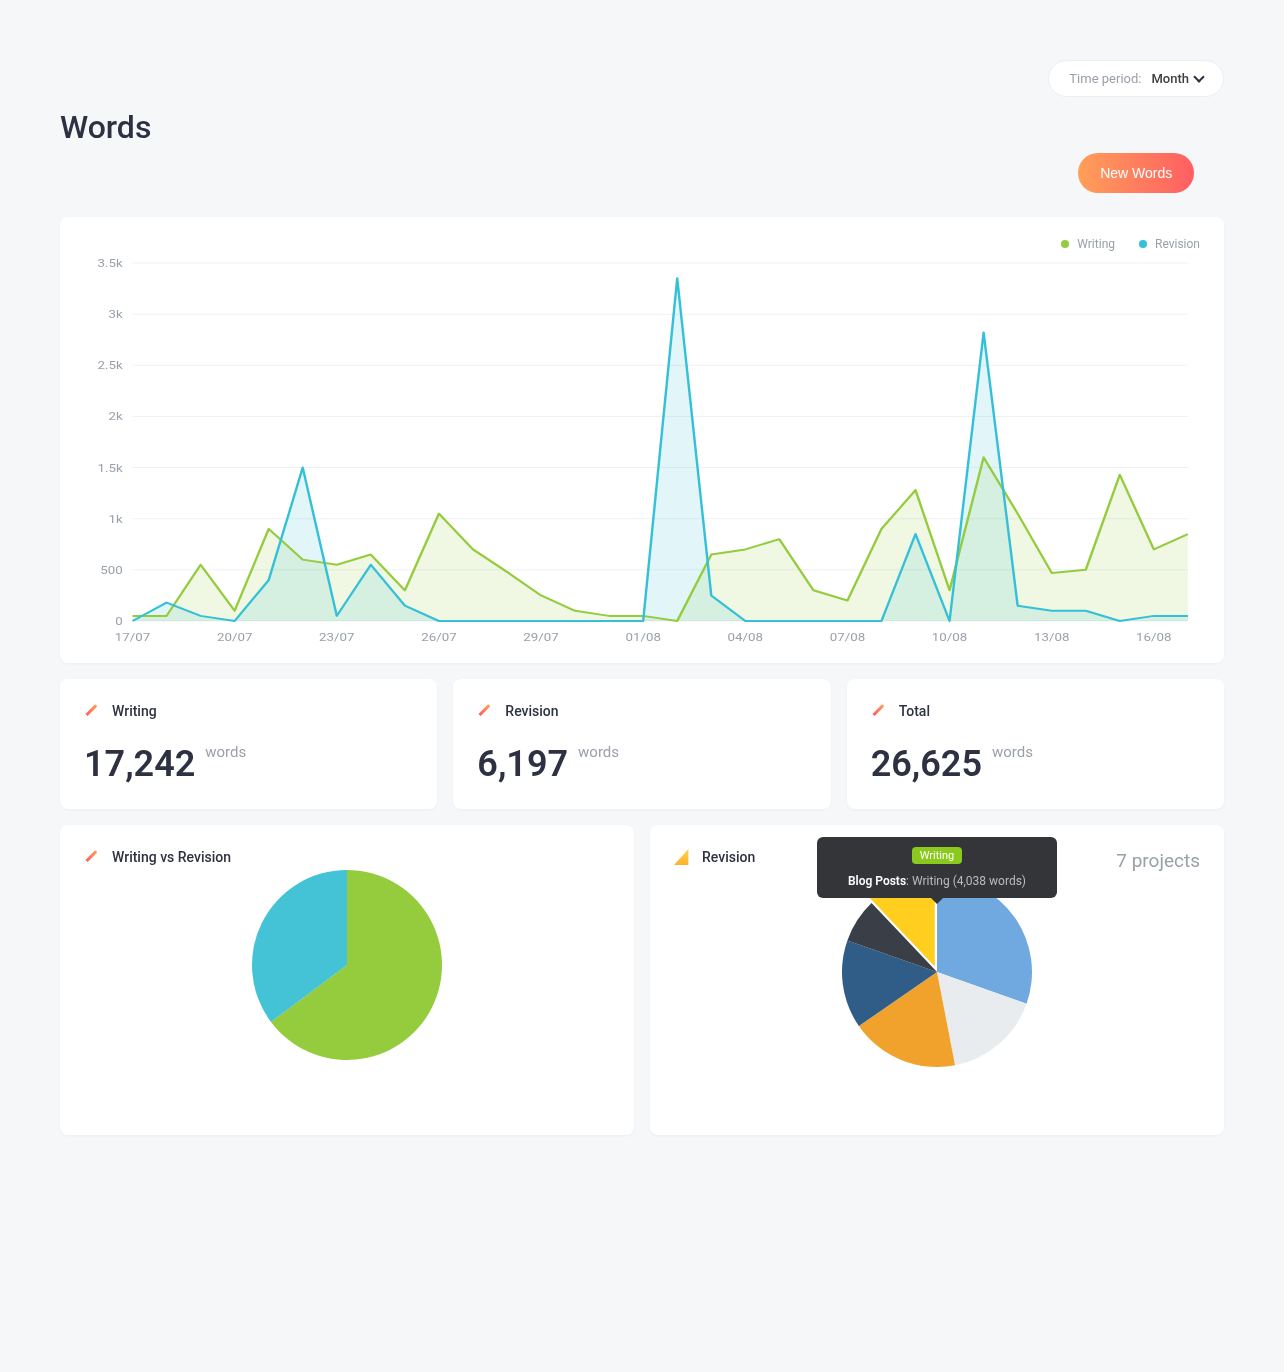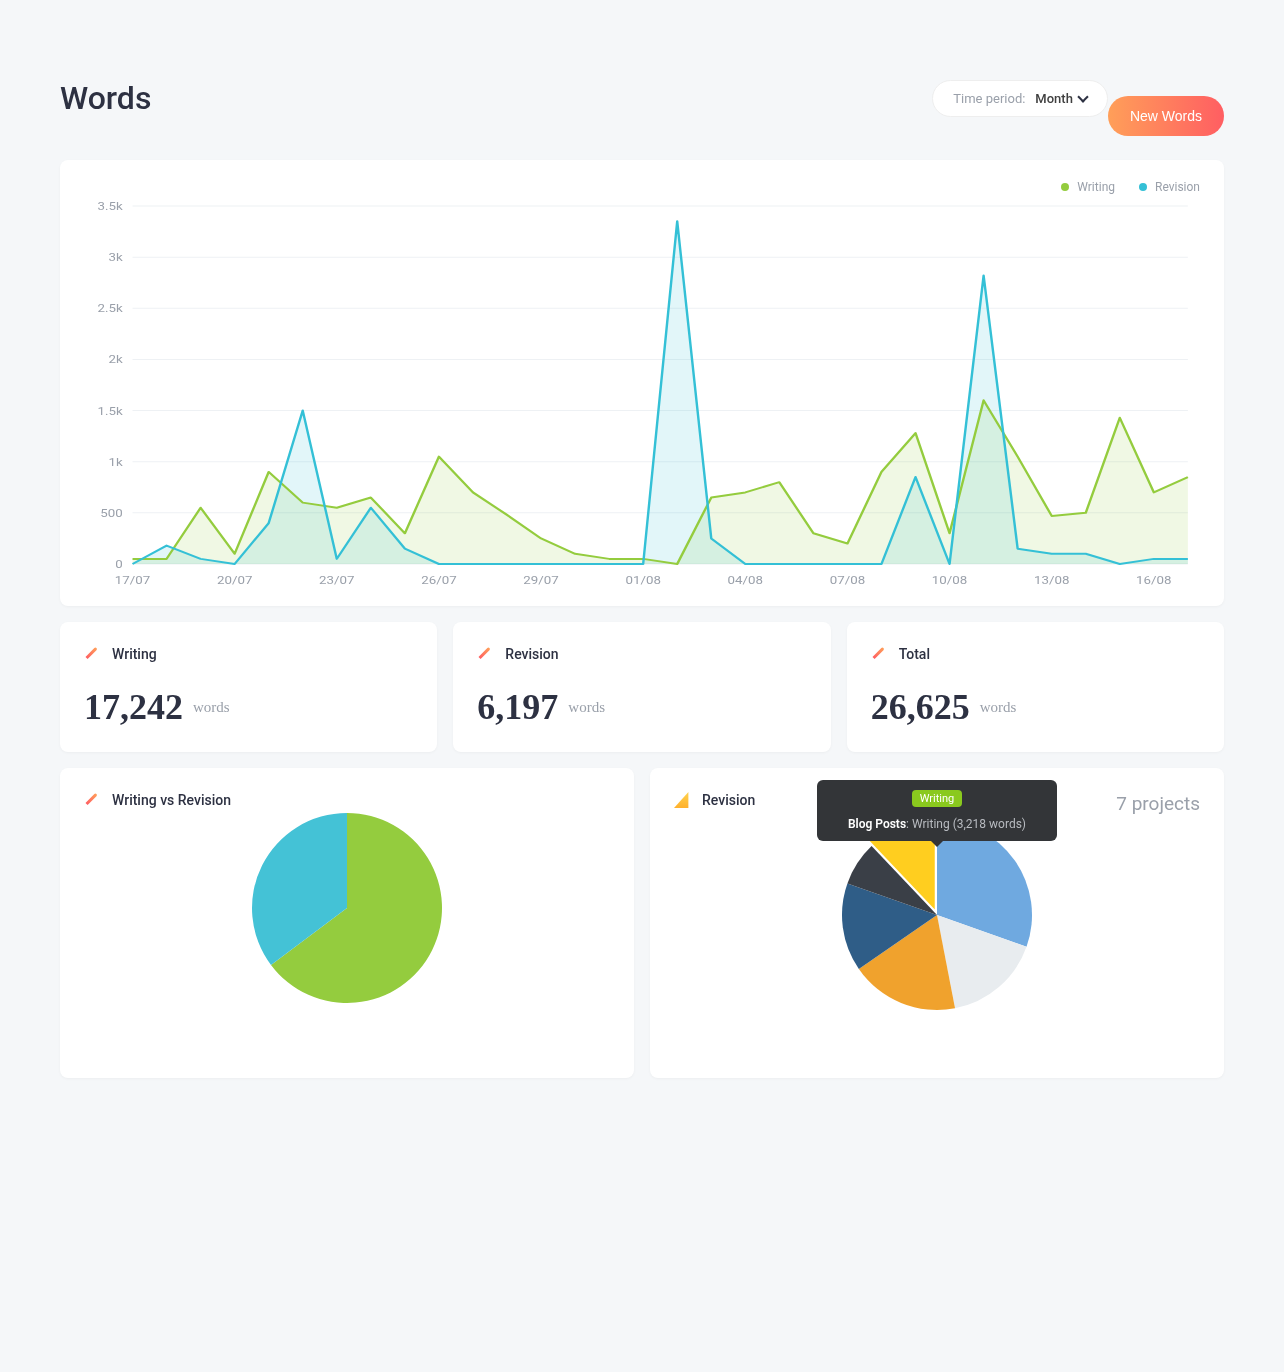--- a/index.html
+++ b/index.html
@@ -15,22 +15,23 @@
     align-items: center;
     margin-bottom: 24px;
   }
   .page-title {
     font-size: 32px;
     font-weight: 500;
     color: #2d3142;
   }
   .header-controls {
     display: flex;
-    gap: 0;
+    gap: 20px;
     align-items: center;
+    flex-direction: column;
   }
   .period-selector {
     background: #fff;
     border-radius: 999px;
     padding: 10px 20px;
     display: flex;
     align-items: center;
     gap: 10px;
     font-size: 13px;
     border: 1px solid #eee;
@@ -87,21 +88,21 @@
   .ytick-lbl { fill:#9aa0aa; font-size:11px; text-anchor:end; }
   .xtick-lbl { fill:#9aa0aa; font-size:11px; text-anchor:middle; }
   .stats-row {
     display: grid;
     grid-template-columns: repeat(3, 1fr);
     gap: 16px;
     margin-bottom: 16px;
   }
   .stat-card { padding: 24px; }
   .stat-head { display: flex; align-items: center; gap: 12px; margin-bottom: 24px; font-size: 14px; color: #2d3142; font-weight: 500;}
-  .stat-value-row { display: flex; align-items: center; gap: 10px; font-family: Liberation Serif, serif; }
+  .stat-value-row { display: flex; align-items: flex-start; gap: 10px; }
   .stat-value { font-size: 36px; font-weight: 600; color: #2d3142; }
   .stat-unit { font-size: 15px; color: #9aa0aa; }
   .pencil-icon {
     width: 16px; height: 16px;
     display: inline-block;
     position: relative;
   }
   .pencil-icon::before {
     content: "";
     position: absolute;
@@ -281,21 +282,21 @@
       <div class="pie-title">
         <span class="project-icon"></span>
         <span>Revision</span>
       </div>
       <span class="pie-sub">7 projects</span>
     </div>
     <div class="tooltip">
       <span class="tt-badge">Writing</span>
       <span>
         <span class="tt-main">Blog Posts</span><span class="tt-sec">: Writing</span>
-        <span class="tt-sec">(3,218 words)</span>
+        <span class="tt-sec">(4,038 words)</span>
       </span>
     </div>
     <div class="pie-svg-wrap">
       <svg id="pie2" width="200" height="200" viewBox="0 0 200 200">
           <path d="M 100,100 L 100,5 A 95,95 0 0 1 189.52327352649985,131.78967595147031 Z" fill="#6fa9e0"></path>
           <path d="M 100,100 L 189.52327352649985,131.78967595147031 A 95,95 0 0 1 118.03157875640183,193.27305166848396 Z" fill="#e8ecef"></path>
           <path d="M 100,100 L 118.03157875640183,193.27305166848396 A 95,95 0 0 1 21.868503729716068,154.04136647575268 Z" fill="#f0a22d"></path>
           <path d="M 100,100 L 21.868503729716068,154.04136647575268 A 95,95 0 0 1 10.409392900843258,68.40058355594954 Z" fill="#2f5d87"></path>
           <path d="M 100,100 L 10.409392900843258,68.40058355594954 A 95,95 0 0 1 34.57934528046009,31.115038389596663 Z" fill="#3a3f47"></path>
           <path d="M 97.7755646700845,94.42757795361624 L 32.354909950544595,25.5426163432129 A 95,95 0 0 1 97.77556467008449,-0.5724220463837639 Z" fill="#ffce1f"></path>

